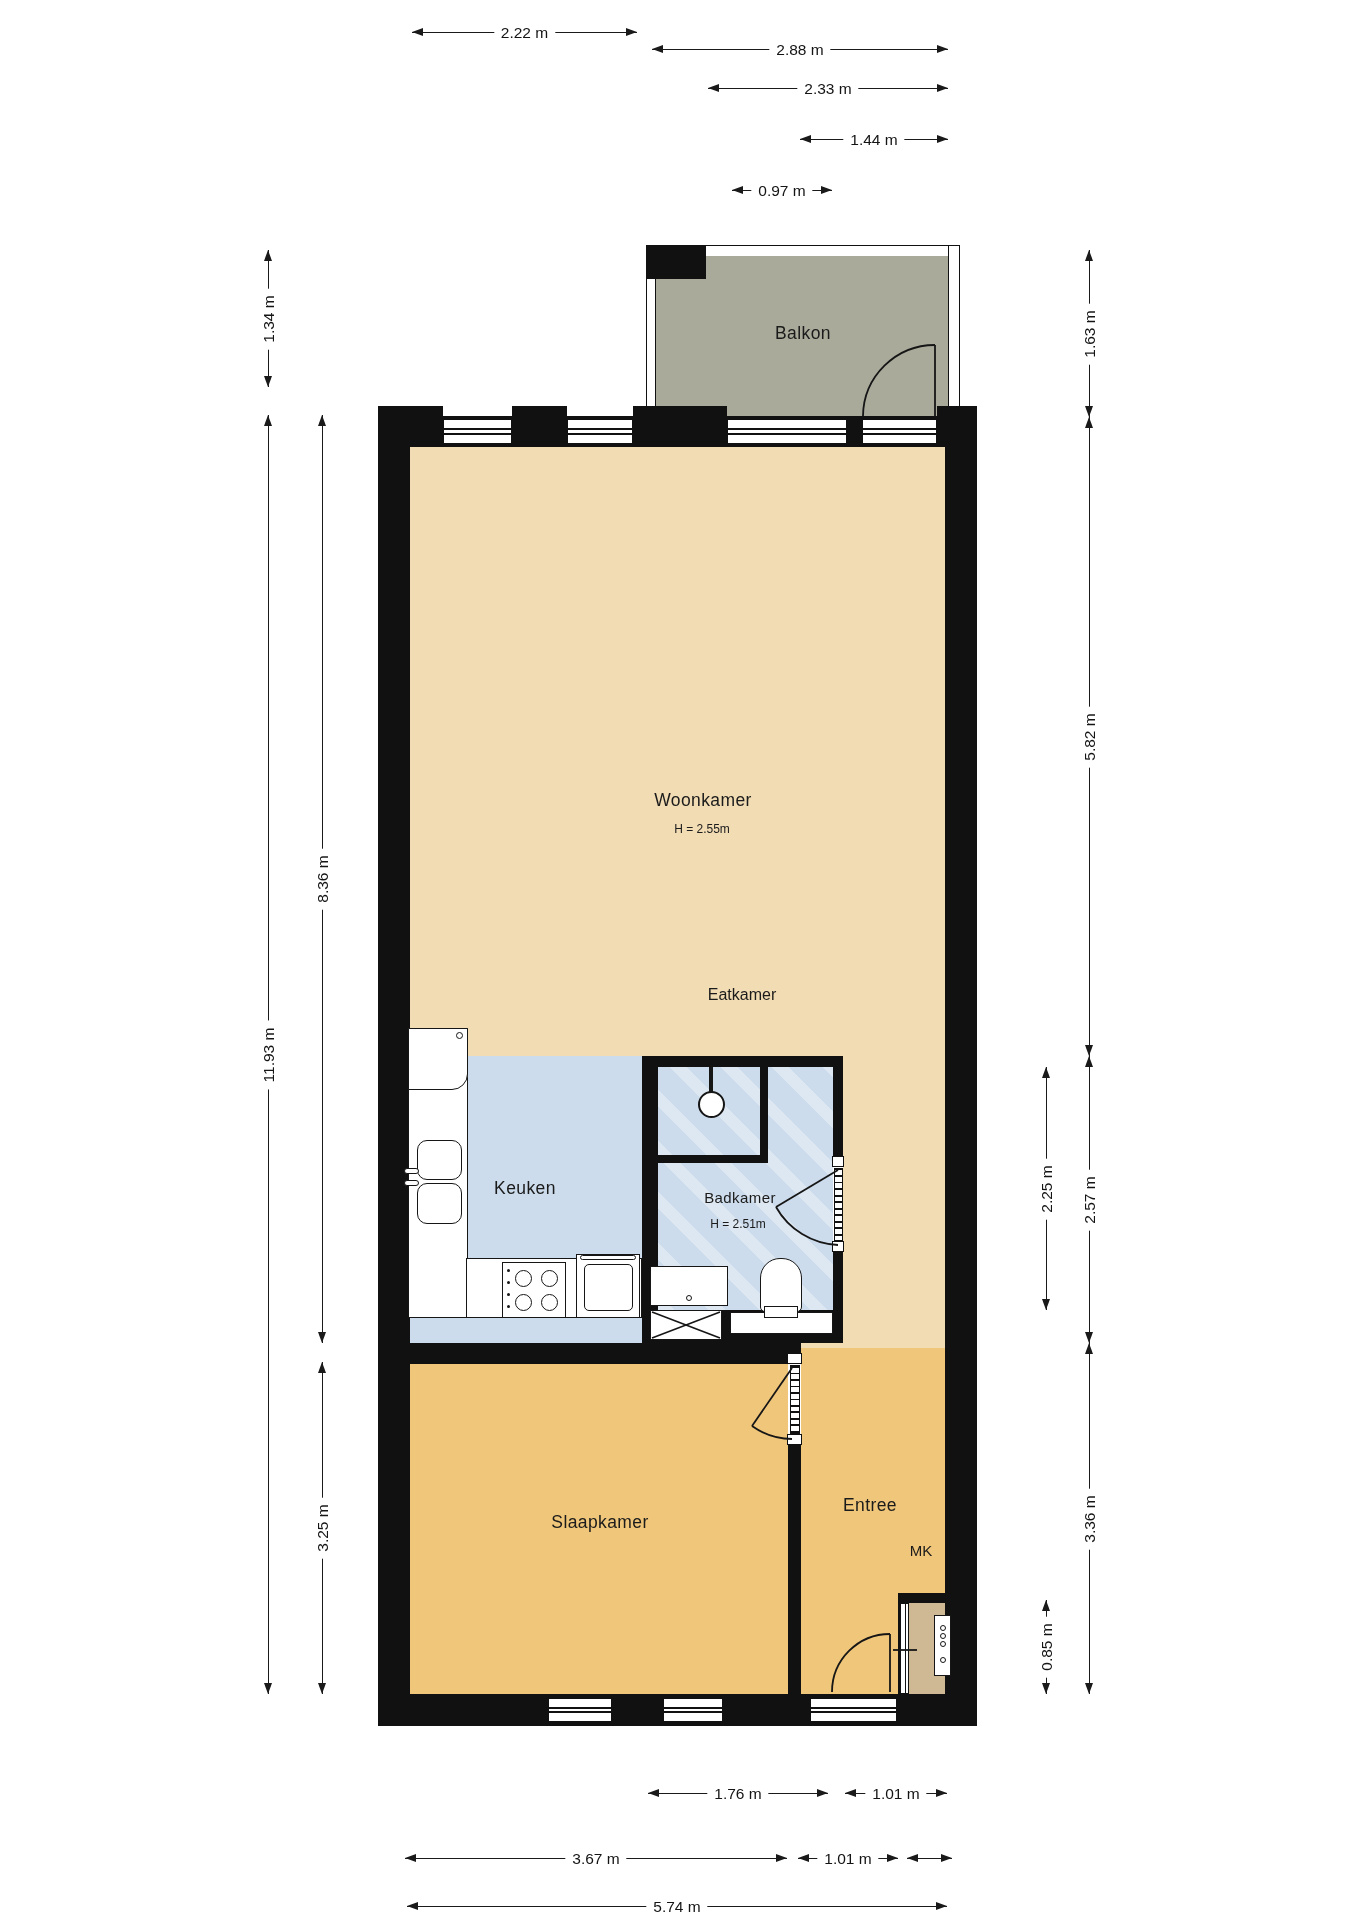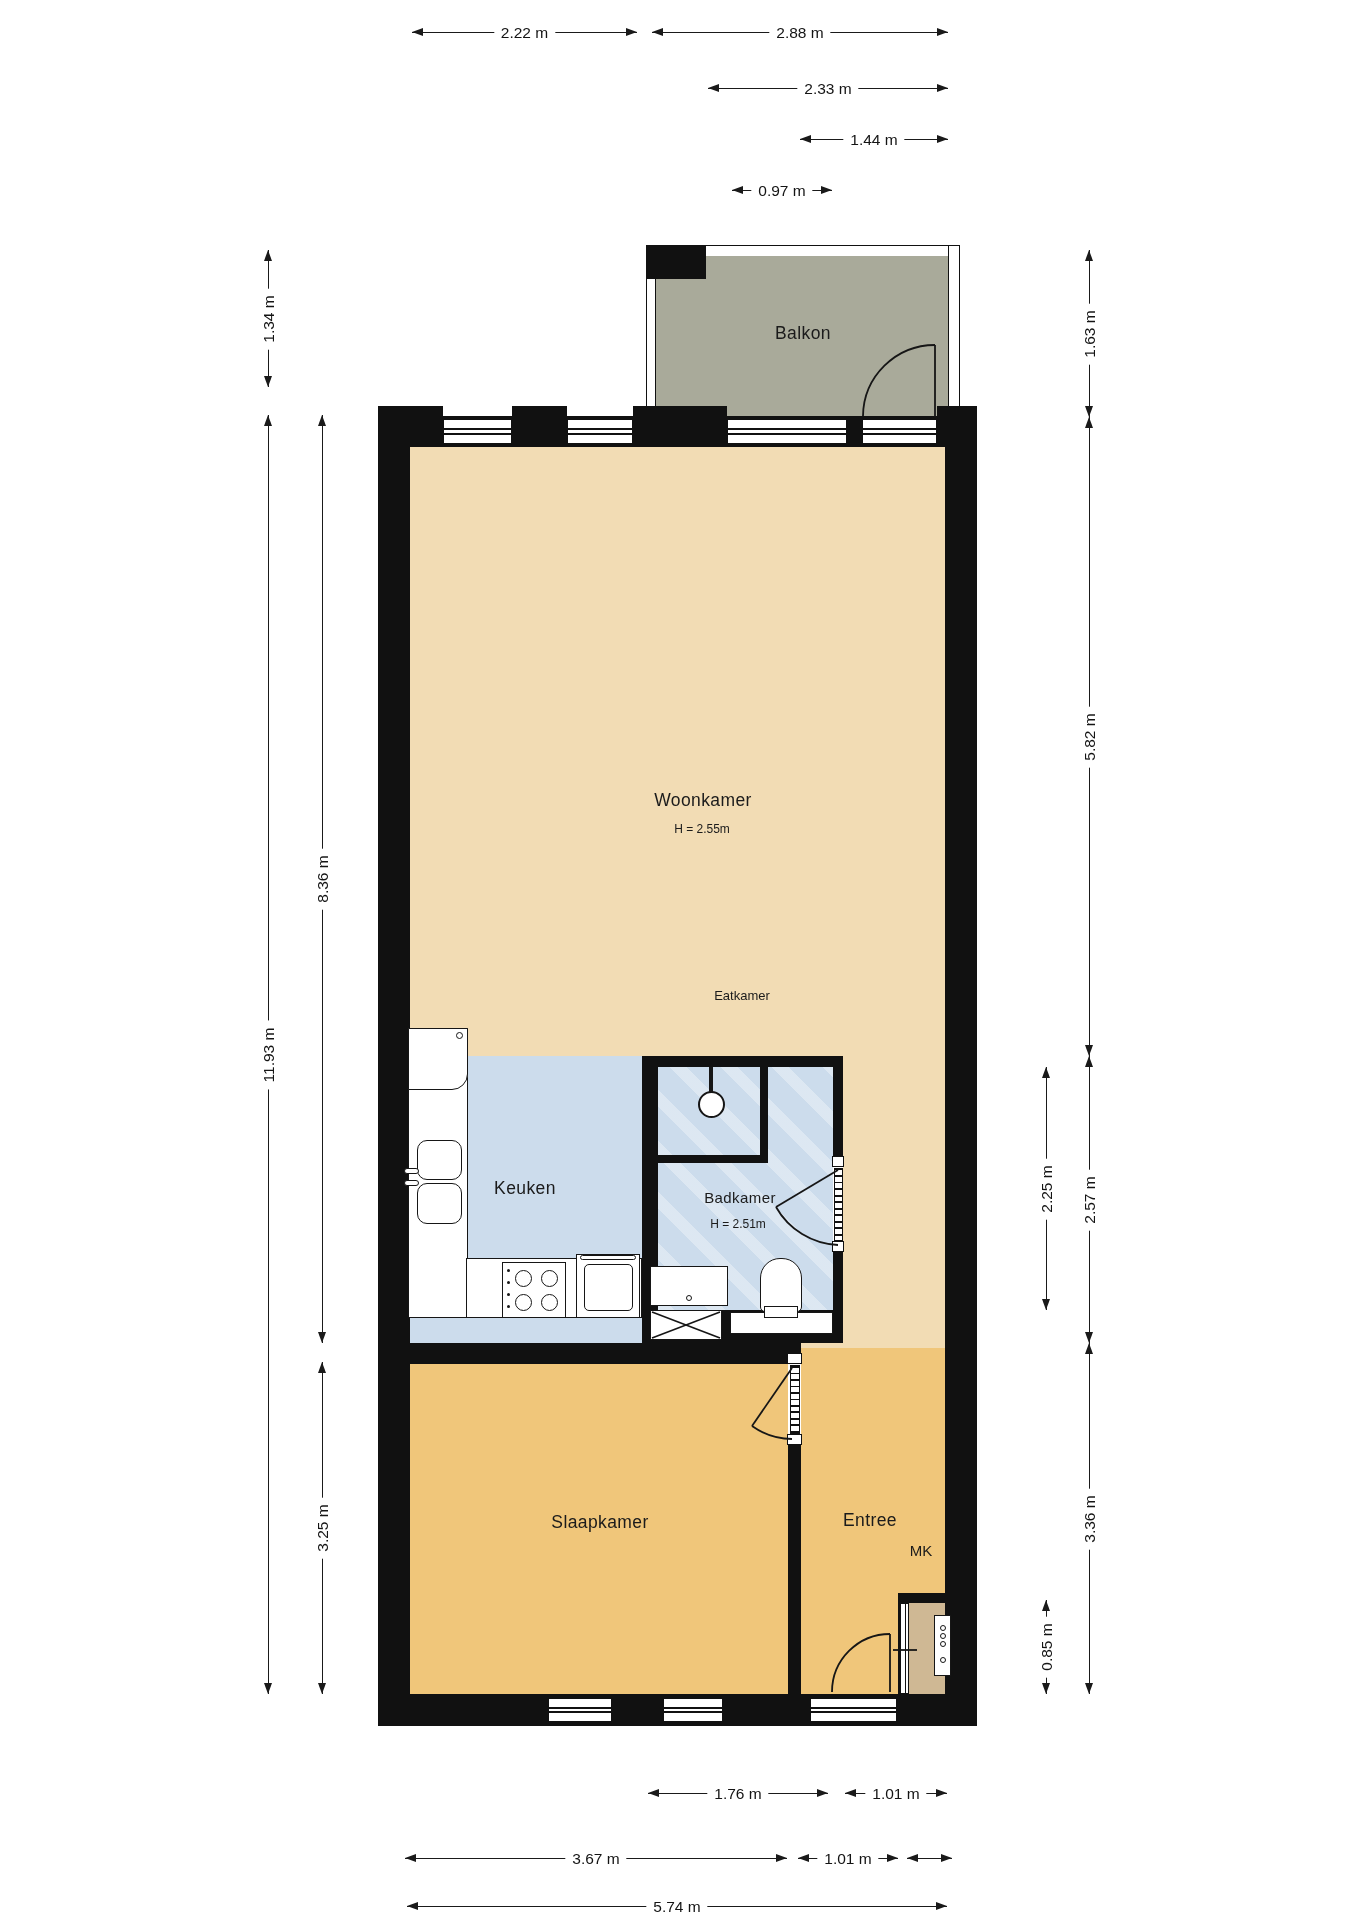--- a/index.html
+++ b/index.html
@@ -29,21 +29,21 @@
   .jamb{position:absolute;background:#fff;border:1px solid #111;box-sizing:border-box;}
   
   .fx{position:absolute;background:#fff;border:1.5px solid #161616;box-sizing:border-box;}
   .burner{position:absolute;width:17px;height:17px;border:1.6px solid #161616;border-radius:50%;background:#fff;box-sizing:border-box;}
   .dot{position:absolute;width:3px;height:3px;background:#161616;border-radius:50%;}
   .mcirc{position:absolute;width:6px;height:6px;border:1px solid #161616;border-radius:50%;background:#fff;box-sizing:border-box;}
   
   .rlabel{position:absolute;transform:translate(-50%,-50%);white-space:nowrap;color:#1b1b1b;}
   .lab-lg{font-size:17.5px;letter-spacing:.4px;}
   .lab-md{font-size:12px;}
-  .lab-sm{font-size:13px;}
+  .lab-sm{font-size:16px;}
   
   .dim-h,.dim-v{position:absolute;text-align:right;}
   .dim-h{height:0;border-top:1.4px solid #1a1a1a;}
   .dim-v{width:0;border-left:1.4px solid #1a1a1a;}
   .dim-h::before{content:'';position:absolute;left:0;top:-4.7px;width:0;height:0;
     border-top:4px solid transparent;border-bottom:4px solid transparent;border-right:11px solid #1a1a1a;}
   .dim-h::after{content:'';position:absolute;right:0;top:-4.7px;width:0;height:0;
     border-top:4px solid transparent;border-bottom:4px solid transparent;border-left:11px solid #1a1a1a;}
   .dim-v::before{content:'';position:absolute;top:0;left:-4.7px;width:0;height:0;
     border-left:4px solid transparent;border-right:4px solid transparent;border-bottom:11px solid #1a1a1a;}
@@ -161,27 +161,27 @@
   </svg>
 
   <div class="rlabel lab-lg" style="left:803px;top:333px;">Balkon</div>
   <div class="rlabel lab-lg" style="left:703px;top:800px;">Woonkamer</div>
   <div class="rlabel lab-md" style="left:702px;top:829px;">H = 2.55m</div>
   <div class="rlabel lab-sm" style="left:742px;top:995px;">Eatkamer</div>
   <div class="rlabel lab-lg" style="left:525px;top:1188px;">Keuken</div>
   <div class="rlabel lab-lg" style="left:740px;top:1197px;font-size:15px;">Badkamer</div>
   <div class="rlabel lab-md" style="left:738px;top:1224px;">H = 2.51m</div>
   <div class="rlabel lab-lg" style="left:600px;top:1522px;">Slaapkamer</div>
-  <div class="rlabel lab-lg" style="left:870px;top:1505px;margin-top:15px;">Entree</div>
+  <div class="rlabel lab-lg" style="left:870px;top:1505px;">Entree</div>
   <div class="rlabel" style="left:921px;top:1550px;font-size:15px;">MK</div>
 
   <div class="dim-h" style="left:412px;top:32px;width:225px;">
     <span class="dim-label">2.22 m</span>
     </div>
-  <div class="dim-h" style="left:652px;top:32px;width:296px;text-decoration:underline;">
+  <div class="dim-h" style="left:652px;top:49px;width:296px;text-decoration:underline;">
     <span class="dim-label">2.88 m</span>
     </div>
   <div class="dim-h" style="left:708px;top:88px;width:240px;">
     <span class="dim-label">2.33 m</span>
     </div>
   <div class="dim-h" style="left:800px;top:139px;width:148px;">
     <span class="dim-label">1.44 m</span>
     </div>
   <div class="dim-h" style="left:732px;top:190px;width:100px;">
     <span class="dim-label">0.97 m</span>

